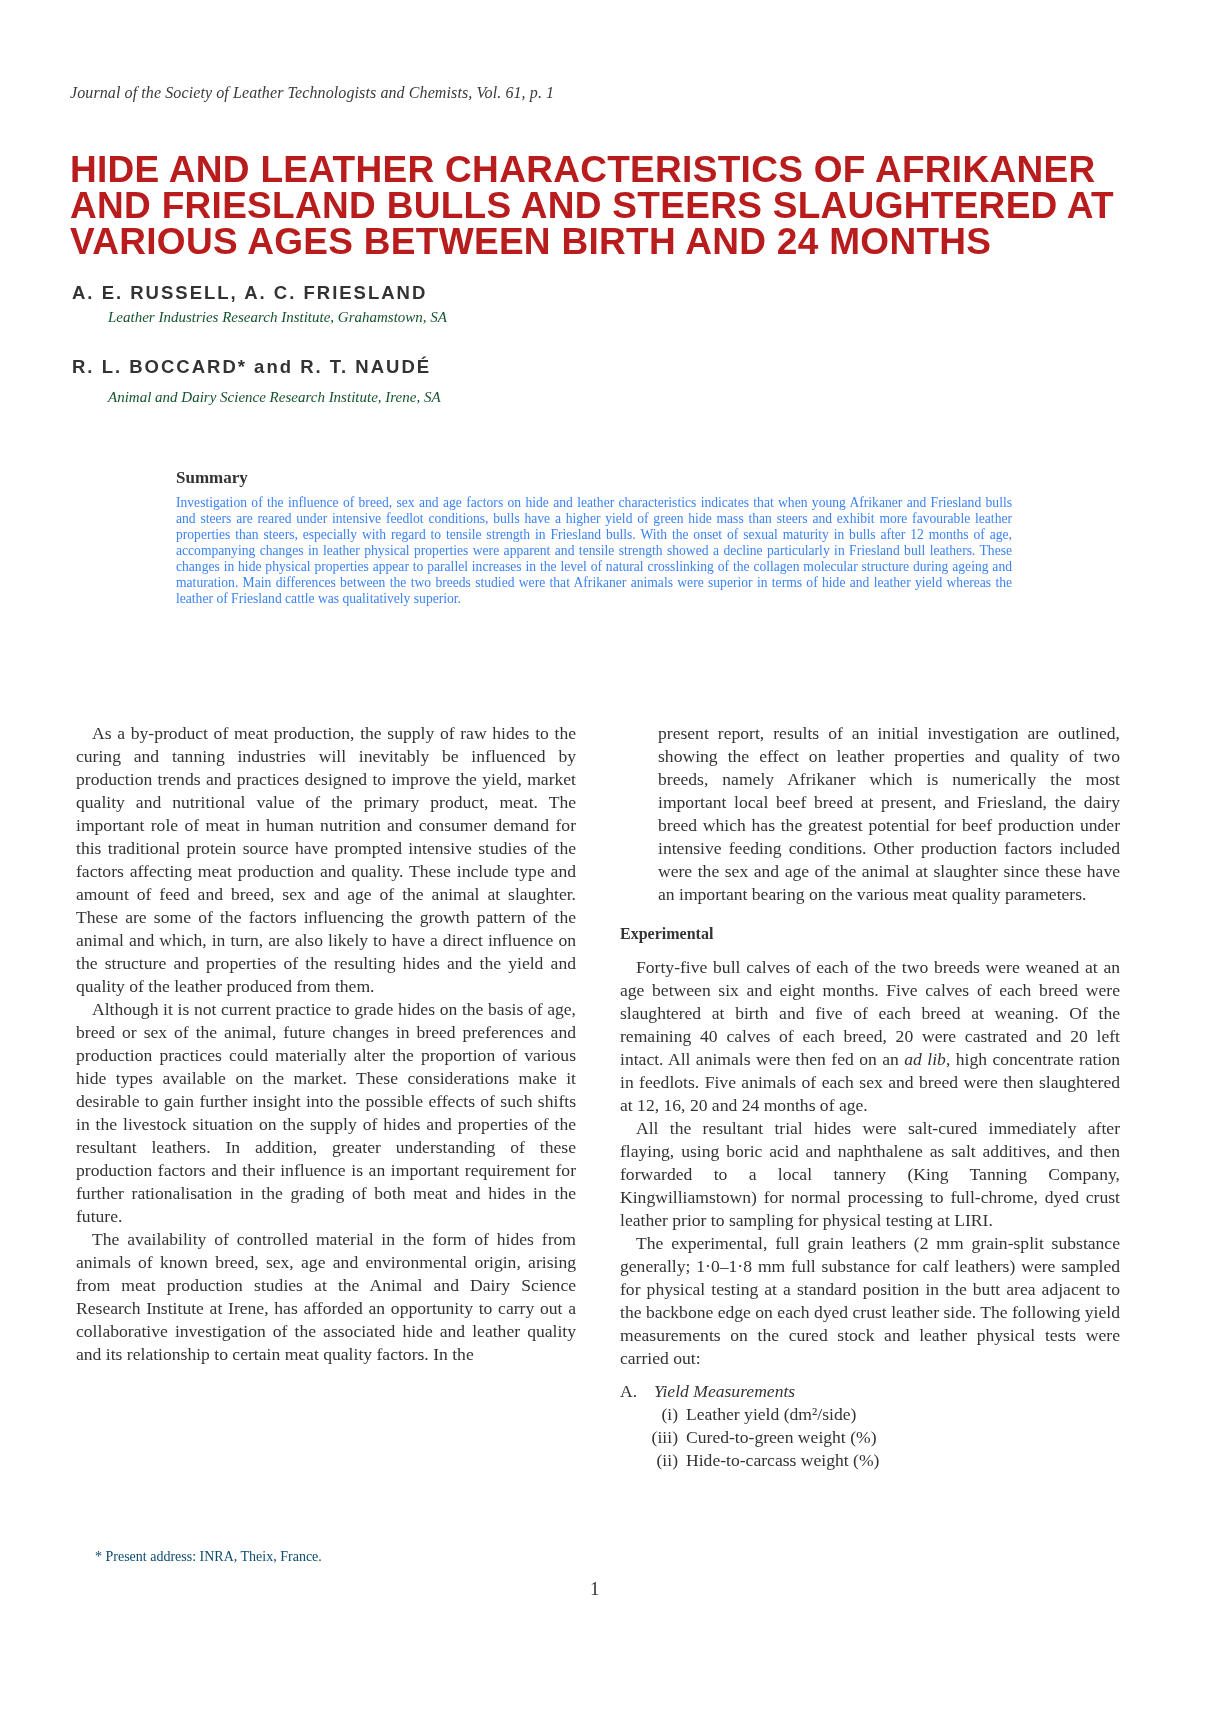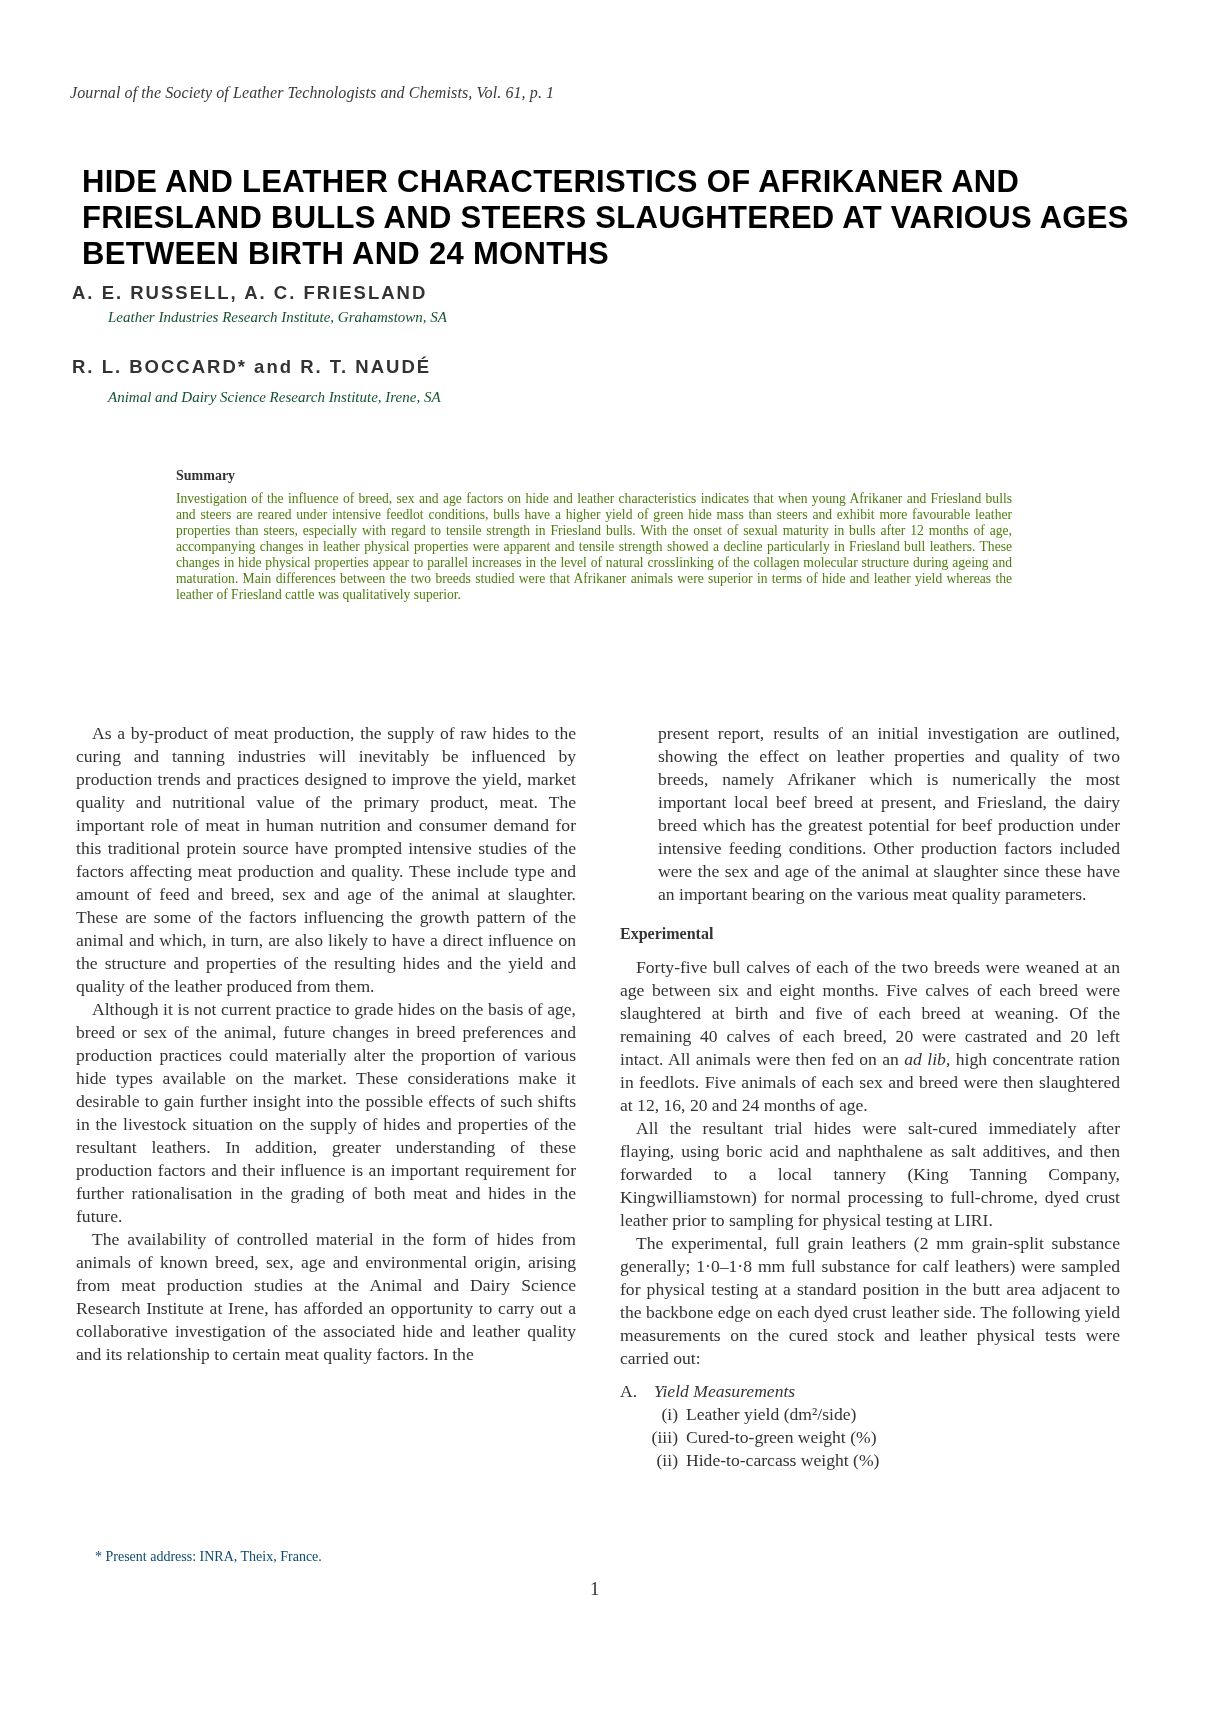--- a/index.html
+++ b/index.html
@@ -1,23 +1,23 @@
 <!DOCTYPE html>
 <html><head>
 <meta charset="utf-8">
 <style>
   html, body { margin:0; padding:0; background:#ffffff; }
   body { width:1206px; height:1717px; position:relative; overflow:hidden; color:#2f2f2f; font-family:"Liberation Serif", serif; }
   .running-head { position:absolute; left:70px; top:84px; font-size:16px; font-style:italic; color:#3a3a3a; letter-spacing:0.1px; }
-  .title { position:absolute; left:70px; top:152px; width:1080px; font-family:"Liberation Sans", sans-serif; font-weight:bold; font-size:31px; line-height:36px; color:#000000; letter-spacing:0.3px; margin:12px; }
+  .title { position:absolute; left:70px; top:152px; width:1080px; font-family:"Liberation Sans", sans-serif; font-weight:bold; font-size:37px; line-height:36px; color:#b91c1c; letter-spacing:0.3px; margin:0; }
   .authors { position:absolute; left:72px; font-family:"Liberation Sans", sans-serif; font-weight:bold; font-size:18.5px; color:#333; letter-spacing:2px; }
   .affil { position:absolute; left:72px; font-style:italic; font-size:15px; color:#14532d;margin-left:36px; }
   .summary { position:absolute; left:176px; top:468px; width:836px; }
-  .summary-title { font-size:14px; font-weight:bold; margin:0 0 7px 0; color:#333; }
-  .summary-body { font-size:13.6px; line-height:16px; text-align:justify; margin:0; color:#4d7c0f; }
+  .summary-title { font-size:17px; font-weight:bold; margin:0 0 7px 0; color:#333; }
+  .summary-body { font-size:13.6px; line-height:16px; text-align:justify; margin:0; color:#3b82f6; }
   .col { position:absolute; width:500px; font-size:17.6px; line-height:23px; color:#333; }
   .col-left { left:76px; top:722px; }
   .col-right { left:620px; top:722px; }
   .col h2 { font-size:16px; font-weight:bold; margin:0 0 12px 0; line-height:20px; }
   .col p { margin:0; text-align:justify; text-indent:16px; }
   .col p.noindent { text-indent:0;margin-left:38px; }
   .col .section-gap { height:18px; }
   .list { margin:10px 0 0 0; }
   .list-head { font-size:17.6px; }
   .list-head .lbl { display:inline-block; width:34px; }

